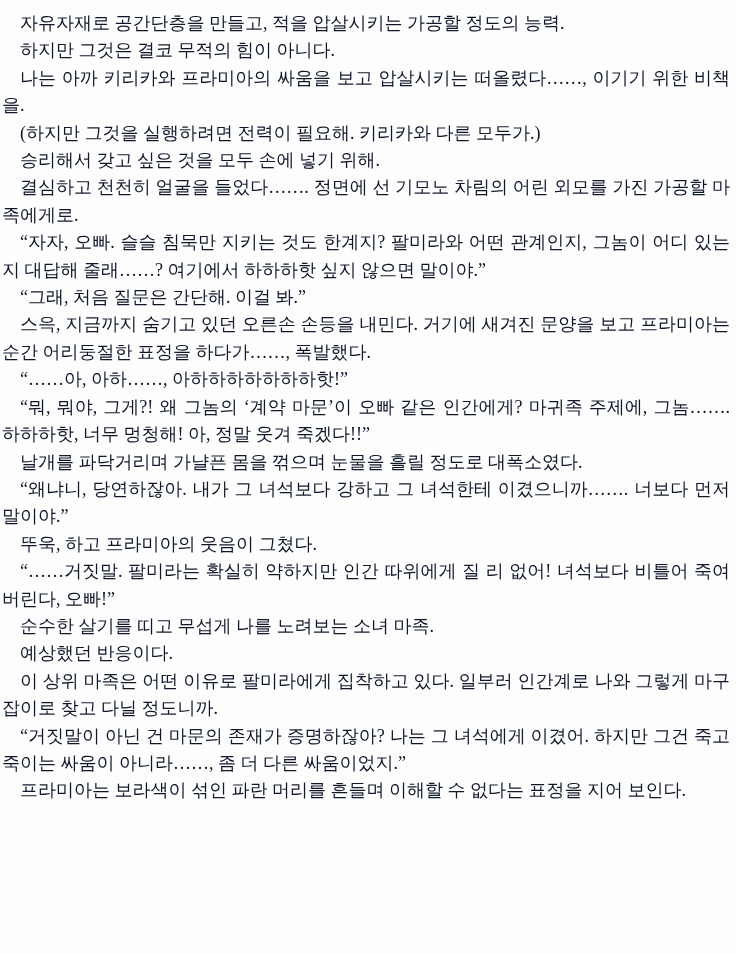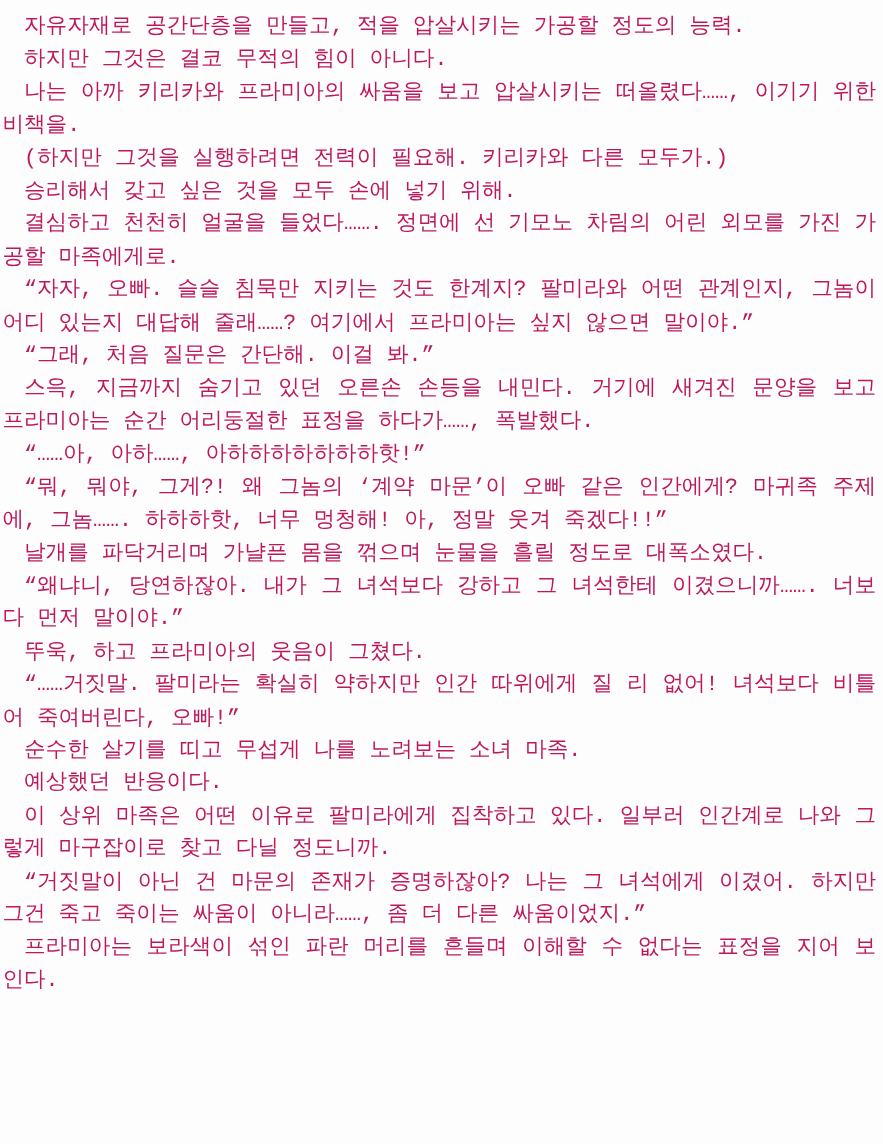--- a/index.html
+++ b/index.html
@@ -10,45 +10,45 @@
     width: 736px;
     height: 953px;
     background: #fdfdfd;
     overflow: hidden;
   }
   .page {
     box-sizing: border-box;
     width: 736px;
     height: 921px;
     padding: 10px 6px 0 2px;
-    font-family: Liberation Mono, monospace;
+    font-family: Liberation Serif, serif;
     font-size: 18px;
     line-height: 27.4px;
-    color: #be185d;
+    color: #0f172a;
   }
   .page p {
     margin: 0;
     text-indent: 18px;
     word-break: break-all;
     text-align: justify;
     text-justify: inter-character;
   }
 </style>
 </head>
 <body>
 
 <main class="page">
   <div>
       <p>자유자재로 공간단층을 만들고, 적을 압살시키는 가공할 정도의 능력.</p>
       <p>하지만 그것은 결코 무적의 힘이 아니다.</p>
       <p>나는 아까 키리카와 프라미아의 싸움을 보고 압살시키는 떠올렸다……, 이기기 위한 비책을.</p>
       <p>(하지만 그것을 실행하려면 전력이 필요해. 키리카와 다른 모두가.)</p>
       <p>승리해서 갖고 싶은 것을 모두 손에 넣기 위해.</p>
       <p>결심하고 천천히 얼굴을 들었다……. 정면에 선 기모노 차림의 어린 외모를 가진 가공할 마족에게로.</p>
-      <p>“자자, 오빠. 슬슬 침묵만 지키는 것도 한계지? 팔미라와 어떤 관계인지, 그놈이 어디 있는지 대답해 줄래……? 여기에서 프라미아는 싶지 않으면 말이야.”</p>
+      <p>“자자, 오빠. 슬슬 침묵만 지키는 것도 한계지? 팔미라와 어떤 관계인지, 그놈이 어디 있는지 대답해 줄래……? 여기에서 하하하핫 싶지 않으면 말이야.”</p>
       <p>“그래, 처음 질문은 간단해. 이걸 봐.”</p>
       <p>스윽, 지금까지 숨기고 있던 오른손 손등을 내민다. 거기에 새겨진 문양을 보고 프라미아는 순간 어리둥절한 표정을 하다가……, 폭발했다.</p>
       <p>“……아, 아하……, 아하하하하하하하핫!”</p>
       <p>“뭐, 뭐야, 그게?! 왜 그놈의 ‘계약 마문’이 오빠 같은 인간에게? 마귀족 주제에, 그놈……. 하하하핫, 너무 멍청해! 아, 정말 웃겨 죽겠다!!”</p>
       <p>날개를 파닥거리며 가냘픈 몸을 꺾으며 눈물을 흘릴 정도로 대폭소였다.</p>
       <p>“왜냐니, 당연하잖아. 내가 그 녀석보다 강하고 그 녀석한테 이겼으니까……. 너보다 먼저 말이야.”</p>
       <p>뚜욱, 하고 프라미아의 웃음이 그쳤다.</p>
       <p>“……거짓말. 팔미라는 확실히 약하지만 인간 따위에게 질 리 없어! 녀석보다 비틀어 죽여버린다, 오빠!”</p>
       <p>순수한 살기를 띠고 무섭게 나를 노려보는 소녀 마족.</p>
       <p>예상했던 반응이다.</p>

